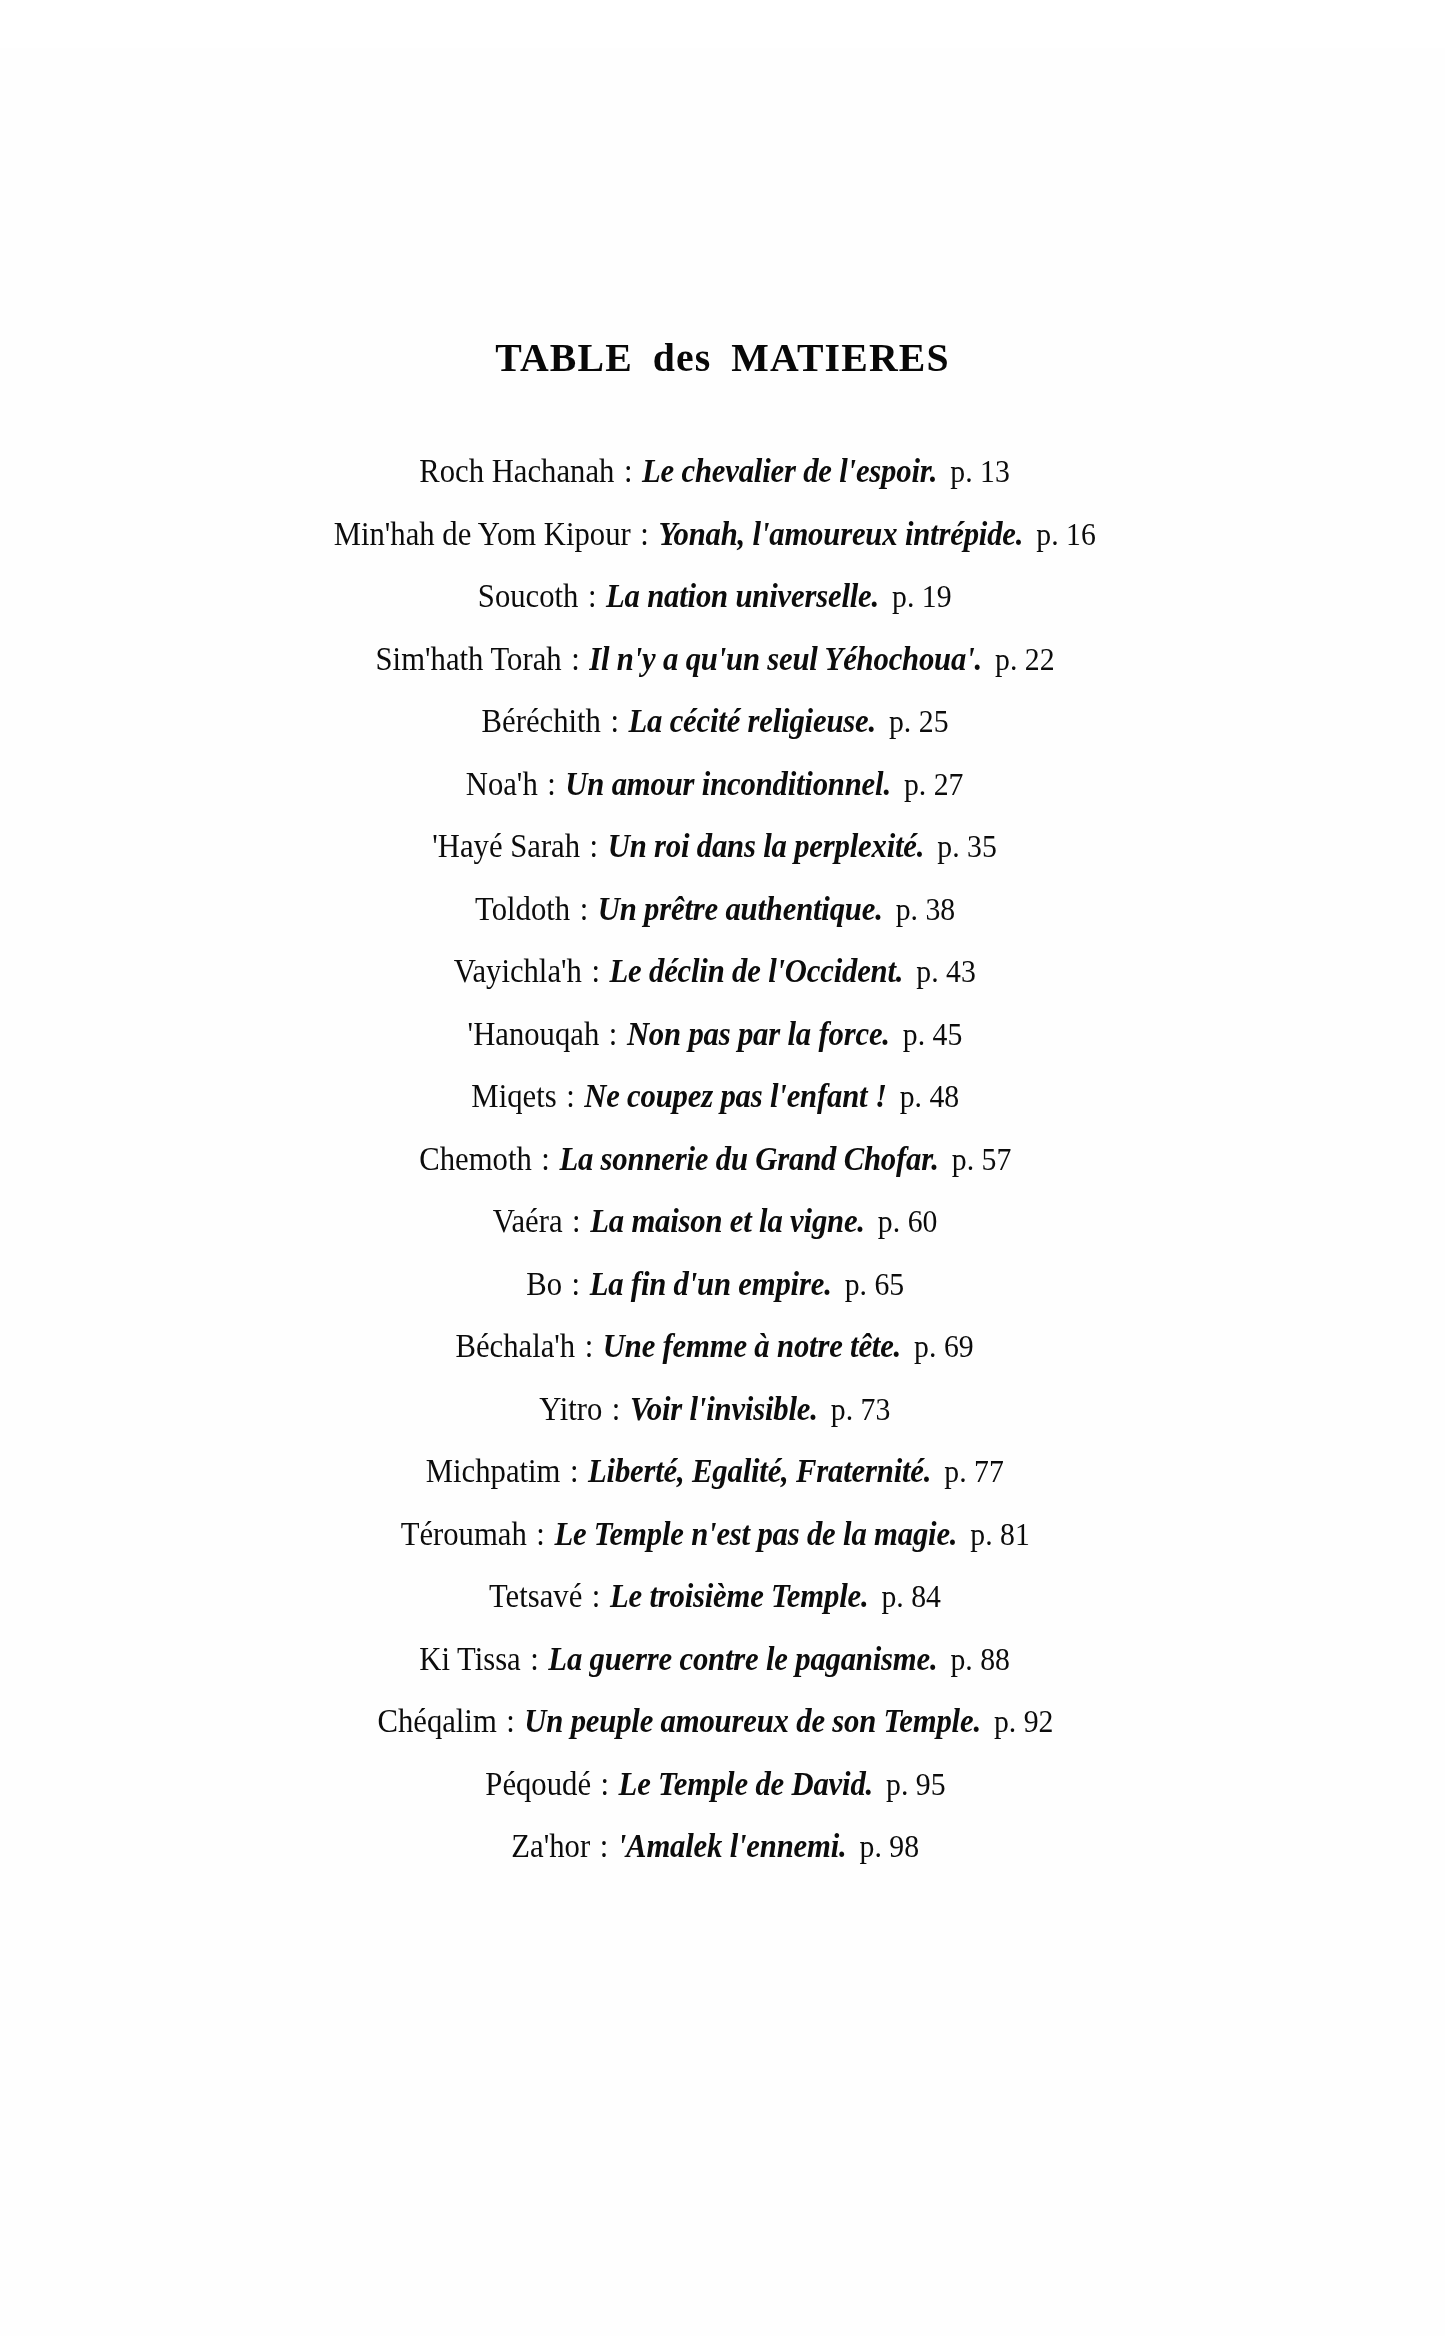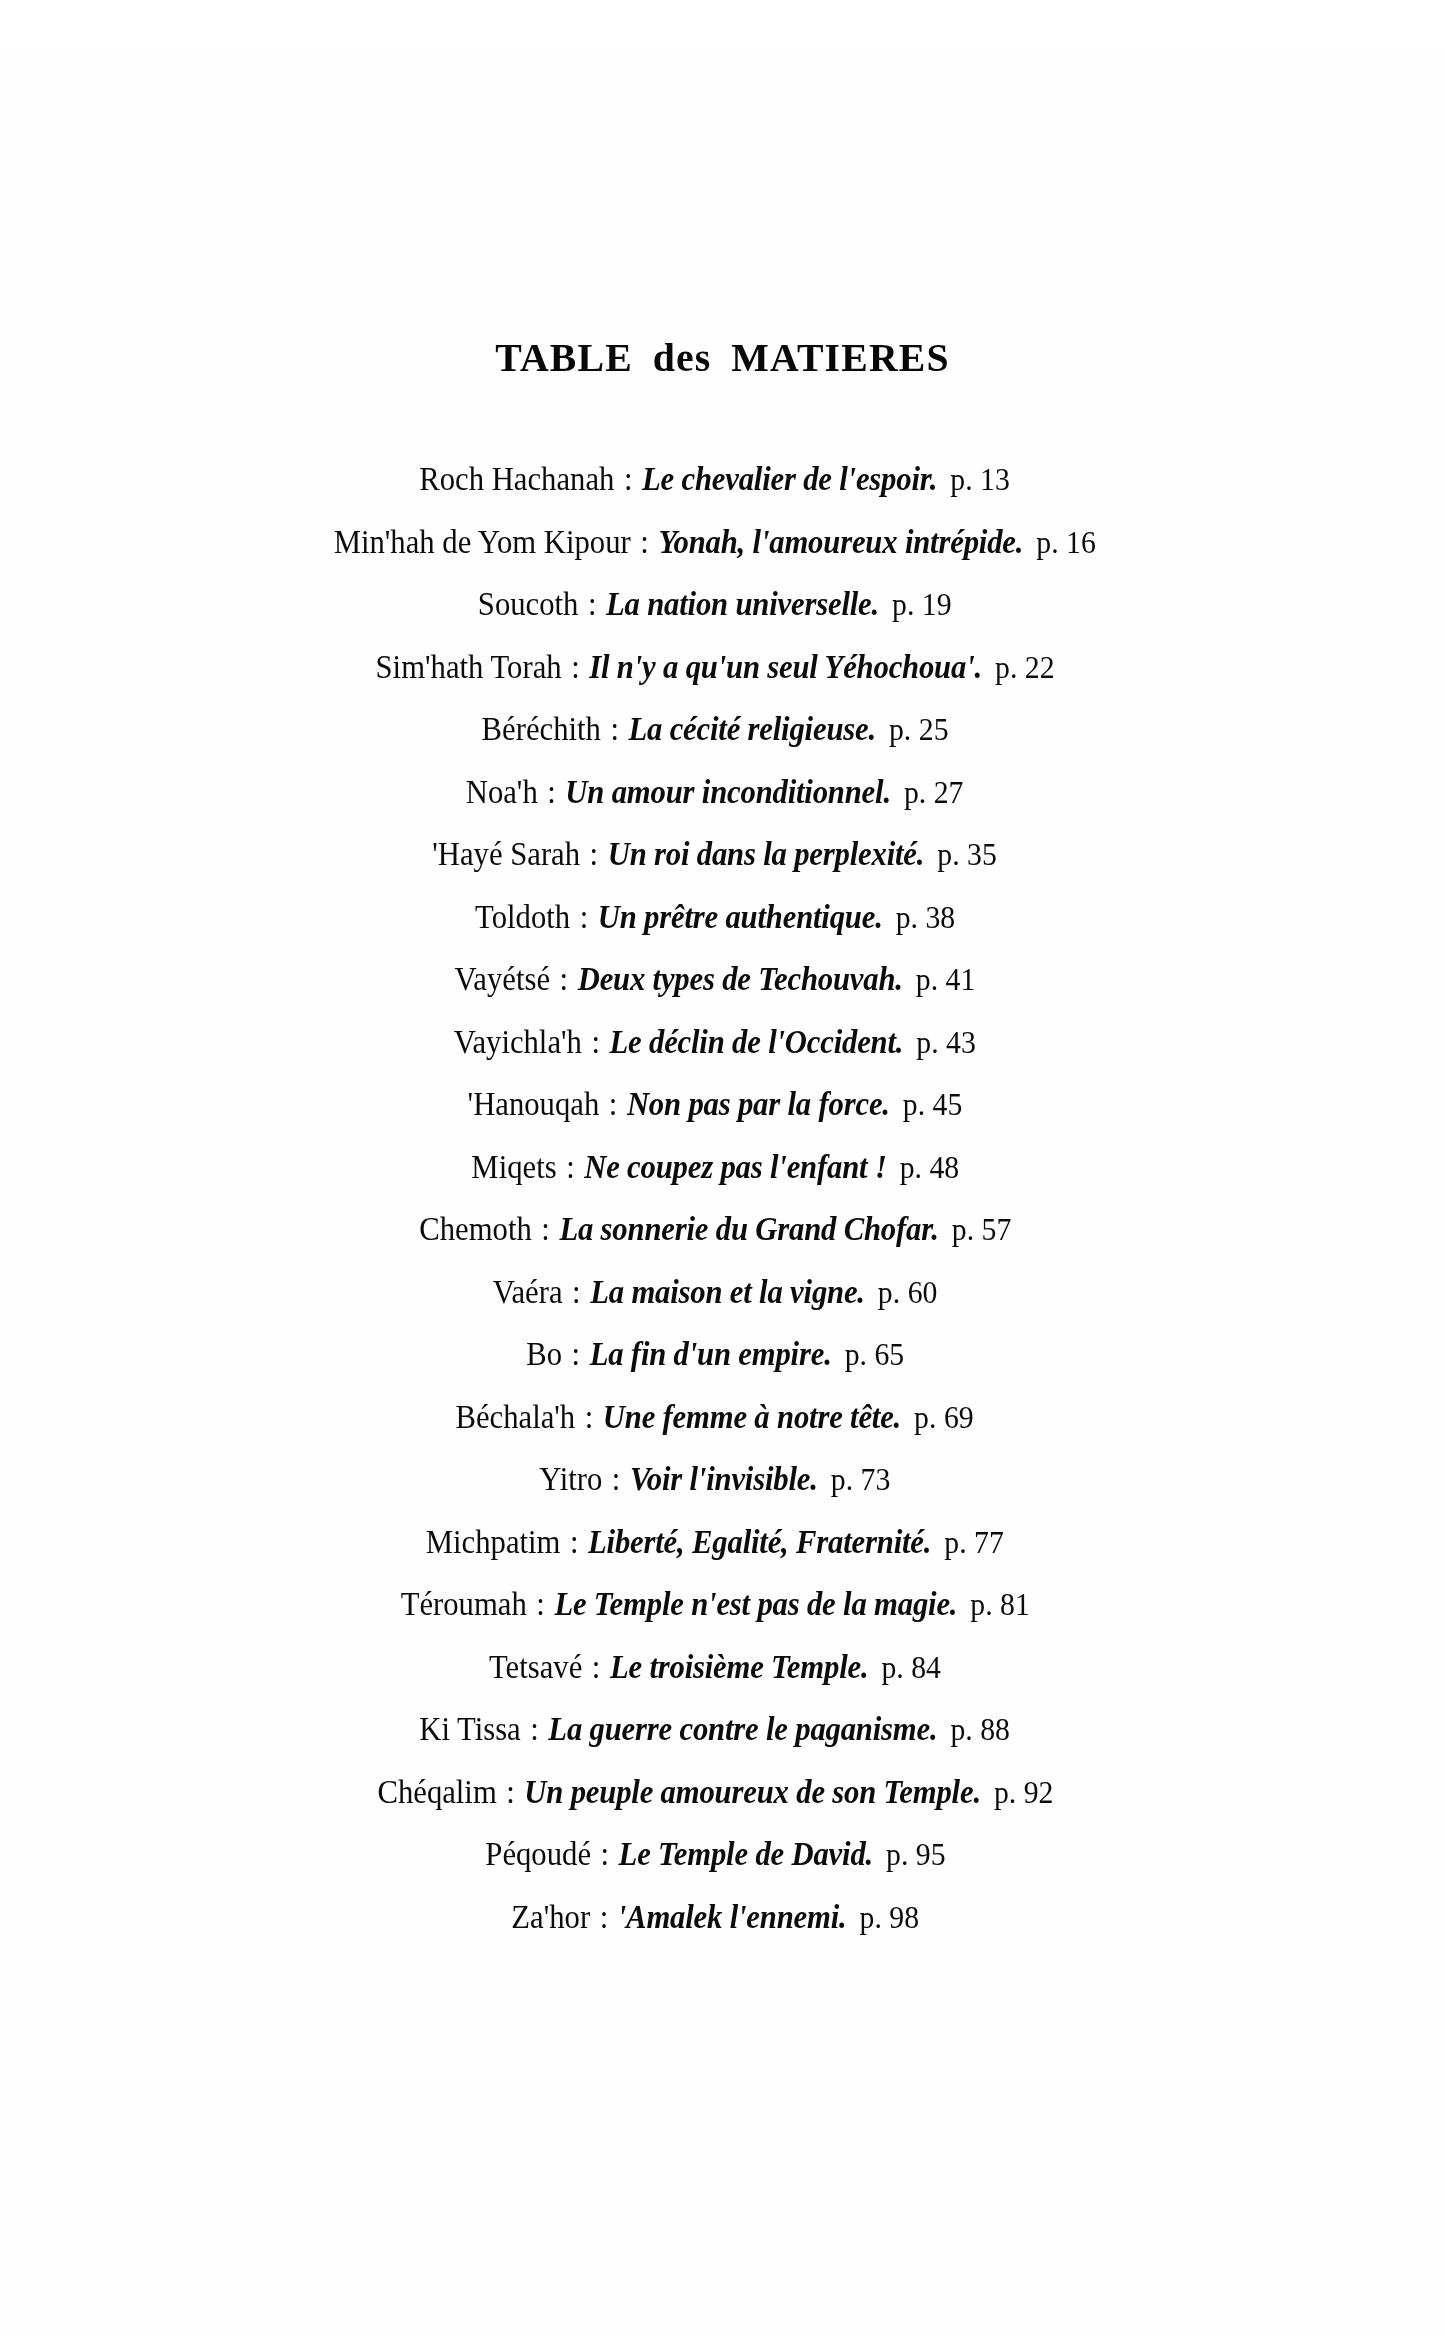--- a/index.html
+++ b/index.html
@@ -37,21 +37,21 @@
     font-size: 41px;
     letter-spacing: 1.2px;
     word-spacing: 9px;
     color: #080808;
     transform: scaleX(0.97);
   }
 
   
   .toc {
     position: absolute;
-    top: 400px;
+    top: 392px;
     left: 0;
     width: 1430px;
     text-align: center;
   }
 
   .toc-entry {
     display: block;
     width: 100%;
     text-align: center;
     white-space: nowrap;
@@ -106,21 +106,20 @@
 
   <div class="toc">
       <div class="toc-entry"><span class="entry-inner"><span class="toc-name">Roch Hachanah</span><span class="toc-sep"> : </span><span class="toc-title">Le chevalier de l'espoir.</span><span class="toc-page">p. 13</span></span></div>
       <div class="toc-entry"><span class="entry-inner"><span class="toc-name">Min'hah de Yom Kipour</span><span class="toc-sep"> : </span><span class="toc-title">Yonah, l'amoureux intrépide.</span><span class="toc-page">p. 16</span></span></div>
       <div class="toc-entry"><span class="entry-inner"><span class="toc-name">Soucoth</span><span class="toc-sep"> : </span><span class="toc-title">La nation universelle.</span><span class="toc-page">p. 19</span></span></div>
       <div class="toc-entry"><span class="entry-inner"><span class="toc-name">Sim'hath Torah</span><span class="toc-sep"> : </span><span class="toc-title">Il n'y a qu'un seul Yéhochoua'.</span><span class="toc-page">p. 22</span></span></div>
       <div class="toc-entry"><span class="entry-inner"><span class="toc-name">Béréchith</span><span class="toc-sep"> : </span><span class="toc-title">La cécité religieuse.</span><span class="toc-page">p. 25</span></span></div>
       <div class="toc-entry"><span class="entry-inner"><span class="toc-name">Noa'h</span><span class="toc-sep"> : </span><span class="toc-title">Un amour inconditionnel.</span><span class="toc-page">p. 27</span></span></div>
       <div class="toc-entry"><span class="entry-inner"><span class="toc-name">'Hayé Sarah</span><span class="toc-sep"> : </span><span class="toc-title">Un roi dans la perplexité.</span><span class="toc-page">p. 35</span></span></div>
       <div class="toc-entry"><span class="entry-inner"><span class="toc-name">Toldoth</span><span class="toc-sep"> : </span><span class="toc-title">Un prêtre authentique.</span><span class="toc-page">p. 38</span></span></div>
-      <div class="toc-entry"><span class="entry-inner"><span class="toc-name">Vayétsé</span><span class="toc-sep"> : </span><span class="toc-title">Deux types de Techouvah.</span><span class="toc-page">p. 41</span></span></div>
       <div class="toc-entry"><span class="entry-inner"><span class="toc-name">Vayichla'h</span><span class="toc-sep"> : </span><span class="toc-title">Le déclin de l'Occident.</span><span class="toc-page">p. 43</span></span></div>
       <div class="toc-entry"><span class="entry-inner"><span class="toc-name">'Hanouqah</span><span class="toc-sep"> : </span><span class="toc-title">Non pas par la force.</span><span class="toc-page">p. 45</span></span></div>
       <div class="toc-entry"><span class="entry-inner"><span class="toc-name">Miqets</span><span class="toc-sep"> : </span><span class="toc-title">Ne coupez pas l'enfant !</span><span class="toc-page">p. 48</span></span></div>
       <div class="toc-entry"><span class="entry-inner"><span class="toc-name">Chemoth</span><span class="toc-sep"> : </span><span class="toc-title">La sonnerie du Grand Chofar.</span><span class="toc-page">p. 57</span></span></div>
       <div class="toc-entry"><span class="entry-inner"><span class="toc-name">Vaéra</span><span class="toc-sep"> : </span><span class="toc-title">La maison et la vigne.</span><span class="toc-page">p. 60</span></span></div>
       <div class="toc-entry"><span class="entry-inner"><span class="toc-name">Bo</span><span class="toc-sep"> : </span><span class="toc-title">La fin d'un empire.</span><span class="toc-page">p. 65</span></span></div>
       <div class="toc-entry"><span class="entry-inner"><span class="toc-name">Béchala'h</span><span class="toc-sep"> : </span><span class="toc-title">Une femme à notre tête.</span><span class="toc-page">p. 69</span></span></div>
       <div class="toc-entry"><span class="entry-inner"><span class="toc-name">Yitro</span><span class="toc-sep"> : </span><span class="toc-title">Voir l'invisible.</span><span class="toc-page">p. 73</span></span></div>
       <div class="toc-entry"><span class="entry-inner"><span class="toc-name">Michpatim</span><span class="toc-sep"> : </span><span class="toc-title">Liberté, Egalité, Fraternité.</span><span class="toc-page">p. 77</span></span></div>
       <div class="toc-entry"><span class="entry-inner"><span class="toc-name">Téroumah</span><span class="toc-sep"> : </span><span class="toc-title">Le Temple n'est pas de la magie.</span><span class="toc-page">p. 81</span></span></div>

